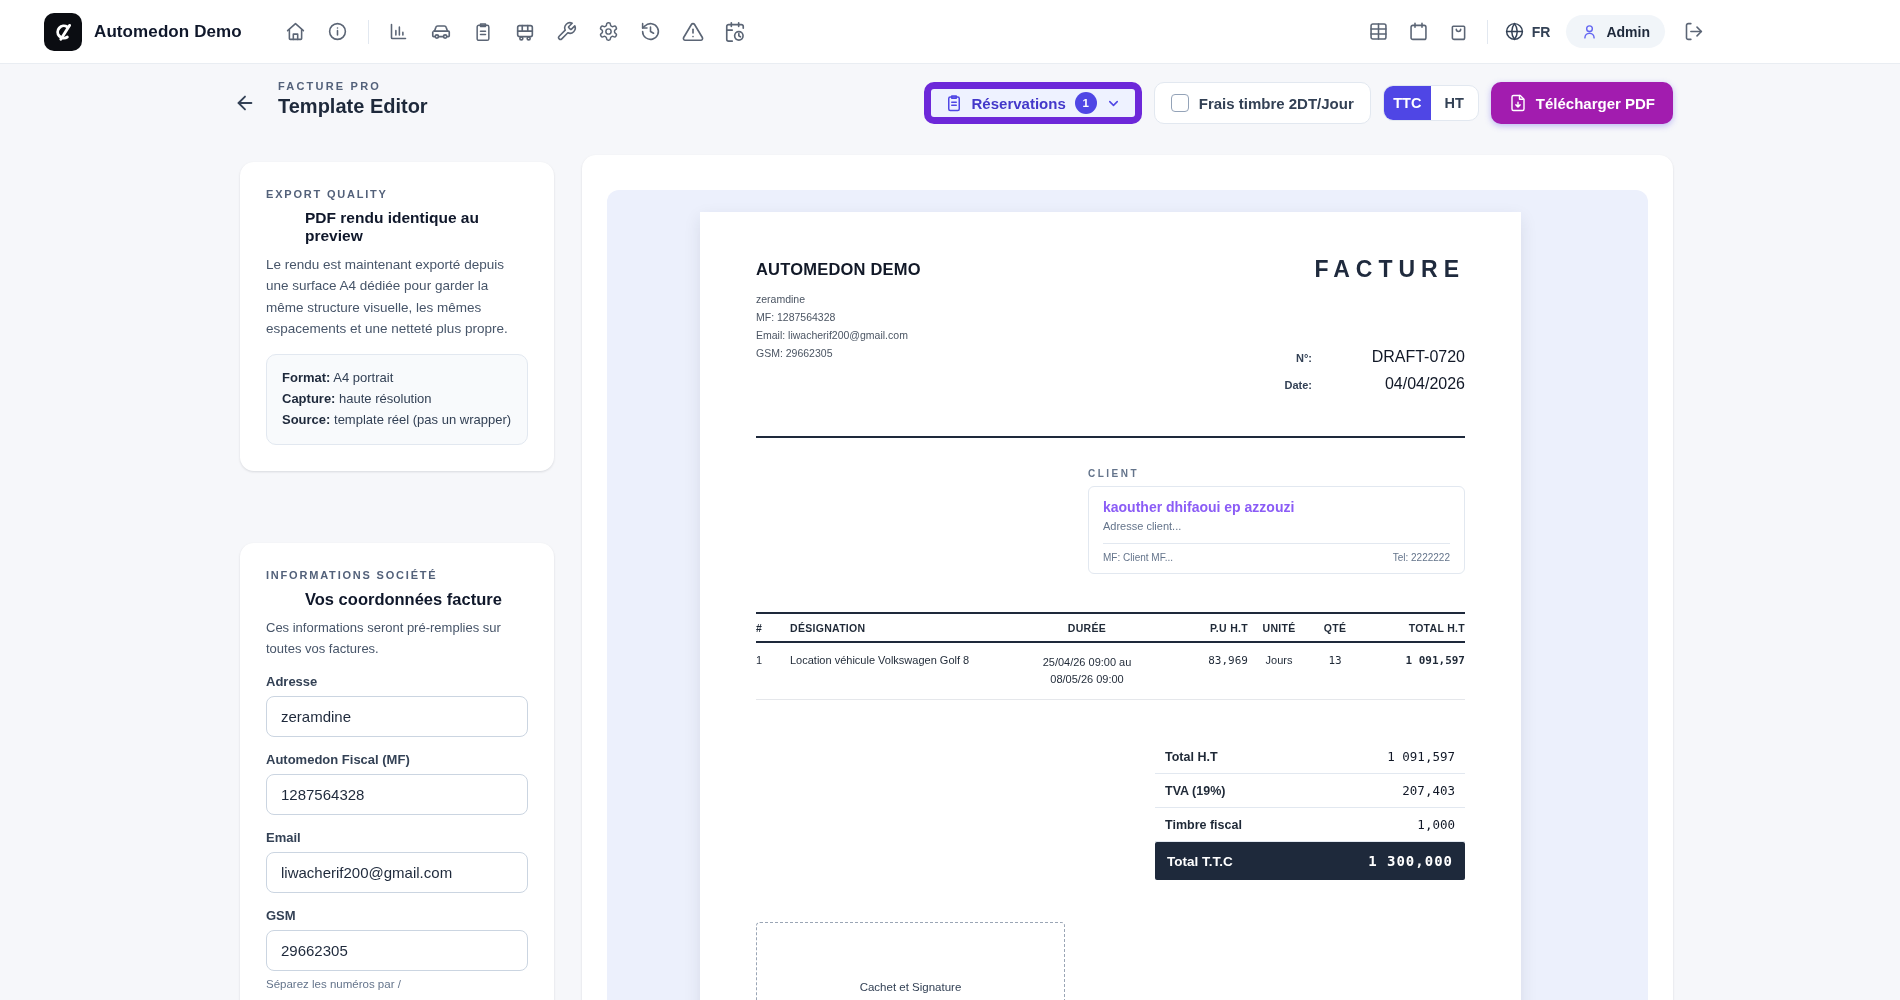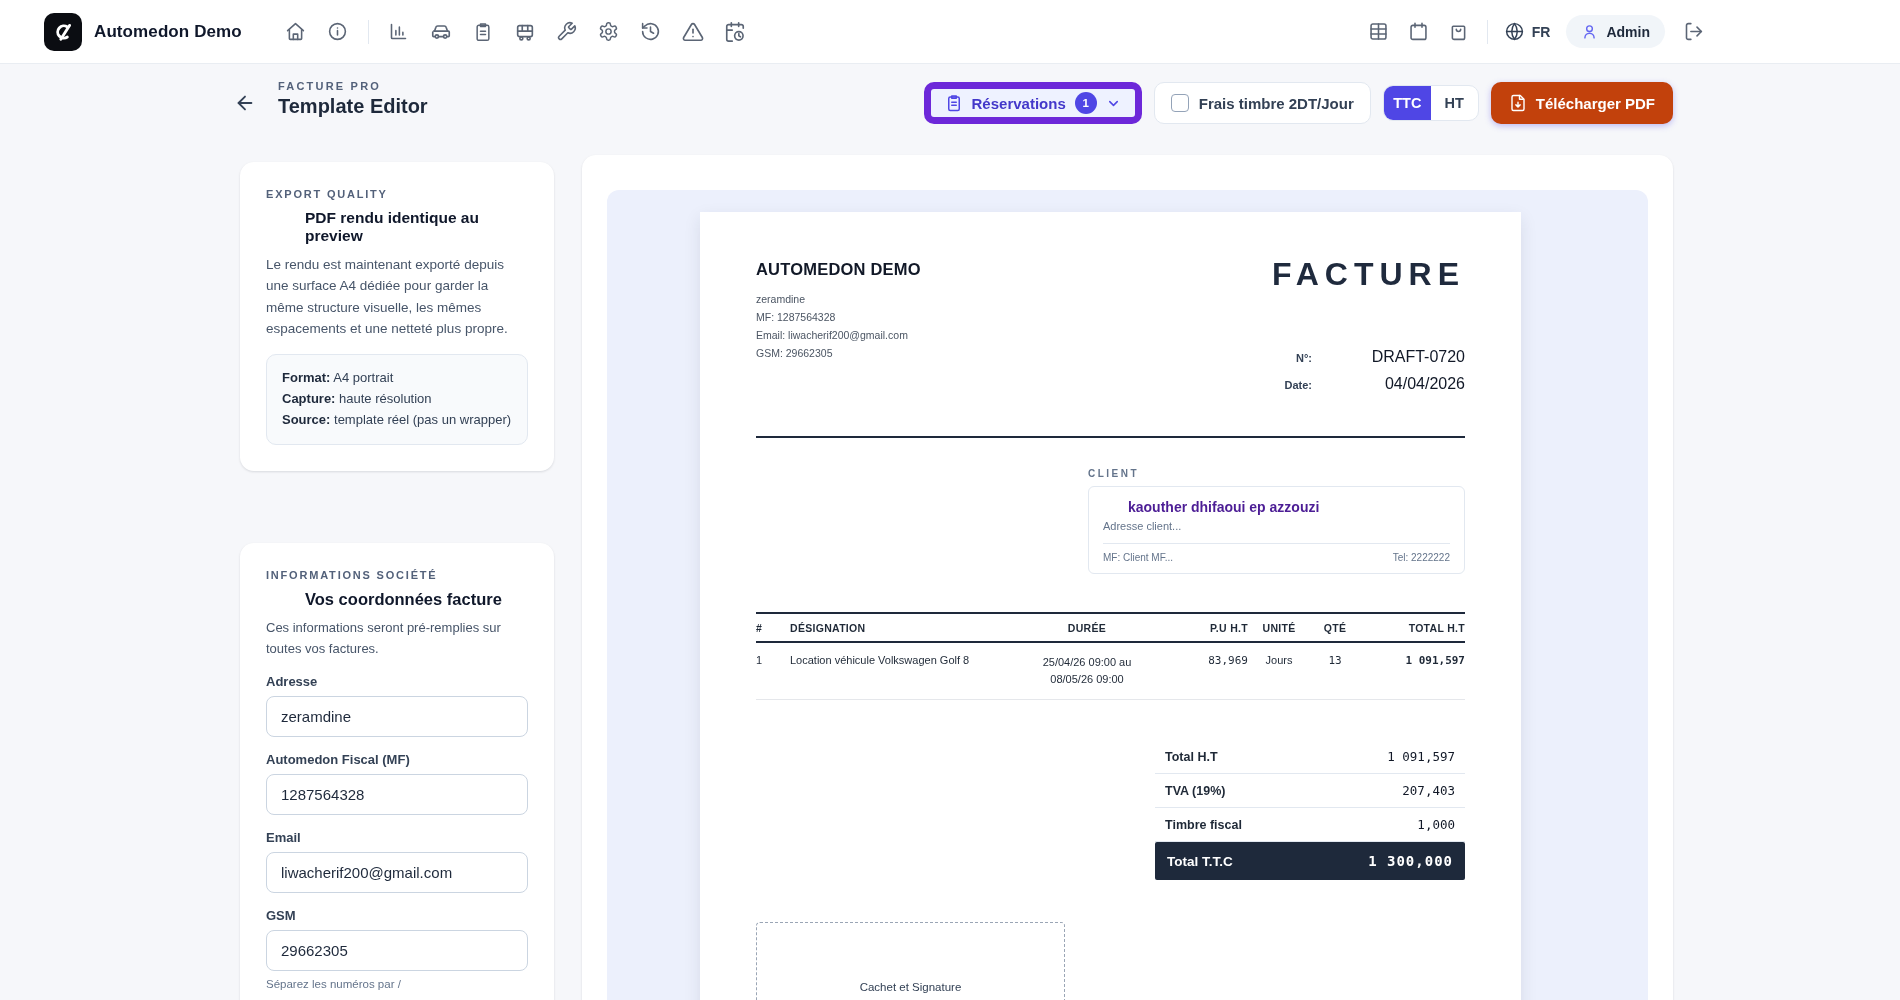--- a/index.html
+++ b/index.html
@@ -31,21 +31,21 @@
   .btn { height:42px; border-radius:10px; display:flex; align-items:center; cursor:pointer; font-size:15px; }
   .btn-resa { background:#eef2ff; border:7px solid #6d28d9; color:#4338ca; font-weight:700; padding:0 14px; gap:9px; }
   .badge { width:22px; height:22px; border-radius:50%; background:#4f46e5; color:#fff; font-size:11.5px; font-weight:700;
            display:flex; align-items:center; justify-content:center; }
   .btn-timbre { background:#ffffff; border:1px solid #e2e8f0; color:#334155; font-weight:600; padding:0 16px; gap:10px; }
   .checkbox { width:18px; height:18px; border:1.6px solid #94a3b8; border-radius:4px; background:#fff; }
   .segment { display:flex; border:1px solid #e2e8f0; border-radius:10px; overflow:hidden; background:#fff; height:36px; }
   .seg-opt { width:47px; display:flex; align-items:center; justify-content:center; font-size:14.5px; font-weight:700; cursor:pointer; }
   .seg-on { background:#4f46e5; color:#ffffff; }
   .seg-off { color:#334155; }
-  .btn-pdf { background:#c2410c; color:#ffffff; font-weight:700; padding:12px 18px; gap:9px; box-shadow:0 2px 6px rgba(79,70,229,.35); }
+  .btn-pdf { background:#a21caf; color:#ffffff; font-weight:700; padding:12px 18px; gap:9px; box-shadow:0 2px 6px rgba(79,70,229,.35); }
 
   
   .card { position:absolute; left:240px; width:314px; background:#ffffff; border-radius:14px;
           box-shadow:0 1px 2px rgba(16,24,40,.05), 0 1px 3px rgba(16,24,40,.08); padding:26px; }
   .card-eyebrow { font-size:11px; font-weight:700; letter-spacing:1.8px; color:#53617a; }
   .card-title { font-size:15.5px; font-weight:700; color:#0f172a; margin-top:9px;margin-left:39px; }
   .card-desc { font-size:13.5px; color:#475569; line-height:1.58; margin-top:9px; }
   .spec-box { margin-top:15px; background:#f8fafc; border:1px solid #e2e8f0; border-radius:10px; padding:13px 15px;
               font-size:13px; color:#334155; line-height:1.6; }
   .spec-line b { color:#1e293b; }
@@ -59,30 +59,30 @@
   .preview-card { position:absolute; left:582px; top:155px; width:1091px; height:900px; background:#ffffff; border-radius:14px;
                   box-shadow:0 1px 2px rgba(16,24,40,.05), 0 1px 3px rgba(16,24,40,.08); }
   .lavender { position:absolute; left:25px; top:35px; width:1041px; height:840px; background:#ecf0fc; border-radius:12px; }
   .a4-page { position:absolute; left:93px; top:22px; width:821px; height:1050px; background:#ffffff;
              box-shadow:0 6px 16px rgba(30,41,59,.10); padding:48px 56px 0 56px; }
 
   
   .inv-head { position:relative; height:178px; border-bottom:2px solid #1e293b; }
   .inv-company-name { font-size:16.5px; font-weight:800; color:#111827; letter-spacing:.2px; }
   .inv-company-lines { margin-top:11px; font-size:10.5px; color:#4b5563; line-height:1.72; }
-  .inv-title { position:absolute; right:0; top:-4px; font-size:32px; font-weight:800; letter-spacing:6px; color:#1f2a3d; }
+  .inv-title { position:absolute; right:0; top:-4px; font-size:23px; font-weight:800; letter-spacing:6px; color:#1f2a3d; }
   .inv-meta { position:absolute; right:0; top:88px; }
   .meta-row { display:flex; justify-content:flex-end; align-items:baseline; margin-bottom:9px; }
   .meta-label { font-size:11px; font-weight:700; color:#334155; margin-right:28px; }
   .meta-value { font-size:16px; color:#111827; min-width:125px; text-align:right; }
 
   .client-sec { display:flex; flex-direction:column; align-items:flex-end; margin-top:30px; }
   .client-eyebrow { font-size:10px; font-weight:700; letter-spacing:2.5px; color:#64748b; width:377px; }
   .client-box { width:377px; border:1px solid #e2e8f0; border-radius:6px; background:#fff; margin-top:7px; padding:12px 14px 10px; }
-  .client-name { font-size:14px; font-weight:700; color:#4c1d95;margin-left:25px; }
+  .client-name { font-size:14px; font-weight:700; color:#8b5cf6; }
   .client-addr { font-size:11px; color:#64748b; margin-top:5px; }
   .client-foot { border-top:1px solid #e2e8f0; margin-top:11px; padding-top:8px; display:flex; justify-content:space-between;
                  font-size:10px; color:#64748b; }
 
   .inv-table { margin-top:38px; }
   .t-row { display:grid; grid-template-columns:34px 218px 158px 82px 62px 50px 1fr; align-items:center; }
   .t-head { border-top:2.5px solid #1e293b; border-bottom:2px solid #1e293b; height:31px; }
   .t-head > div { font-size:10.5px; font-weight:700; color:#1f2937; letter-spacing:.3px; }
   .t-body { border-bottom:1px solid #e5e7eb; padding:11px 0 12px; align-items:start; }
   .t-body > div { font-size:11px; color:#1f2937; }

